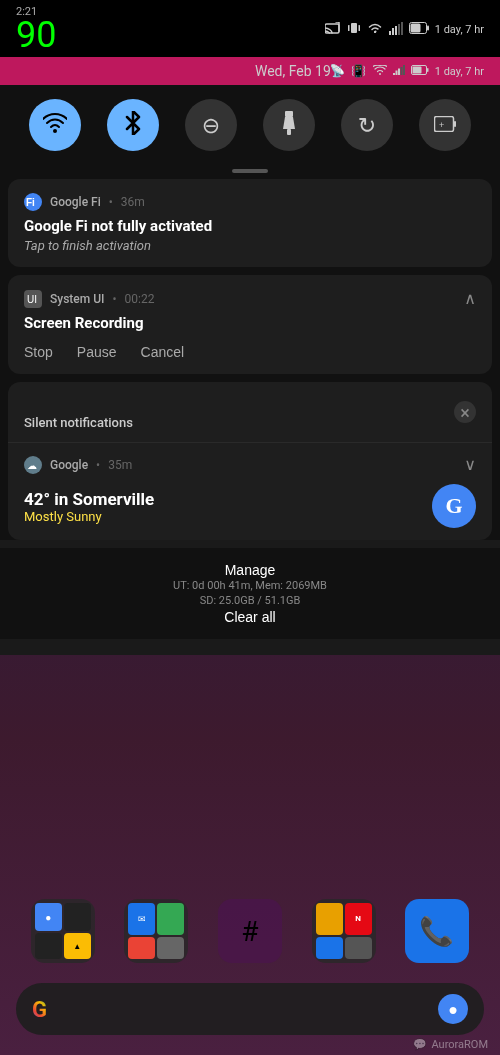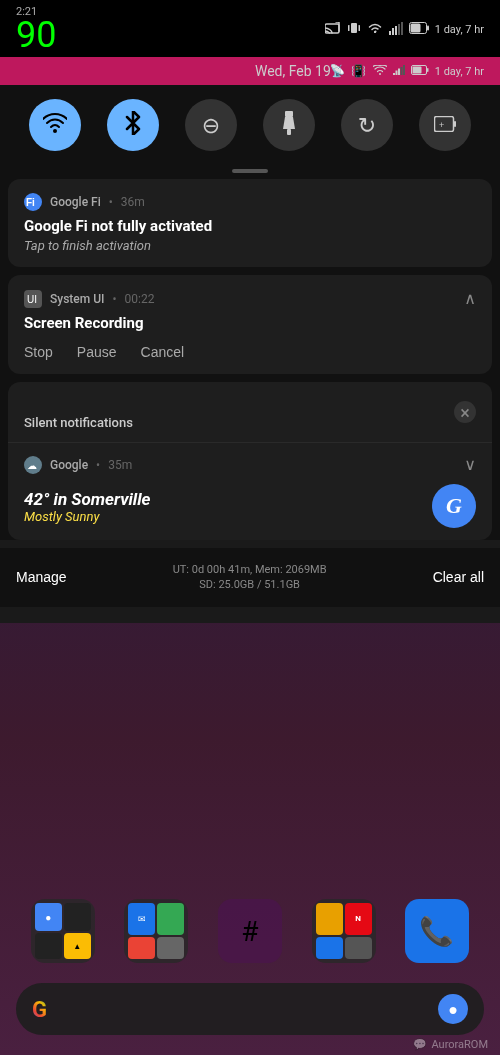--- a/index.html
+++ b/index.html
@@ -267,21 +267,20 @@
       display: flex;
       align-items: center;
       gap: 8px;
       margin-bottom: 10px;
     }
 
     .weather-content {
       display: flex;
       align-items: center;
       justify-content: space-between;
-      font-style: italic;
     }
 
     .weather-text .temp {
       font-size: 17px;
       font-weight: 700;
       color: #fff;
     }
 
     .weather-text .condition {
       font-size: 13px;
@@ -302,20 +301,21 @@
       font-family: serif;
     }
 
     
     .bottom-bar {
       display: flex;
       justify-content: space-between;
       align-items: center;
       padding: 14px 16px;
       background: #111;
+      flex-direction: column;
     }
 
     .manage-btn {
       font-size: 14px;
       color: #fff;
       font-weight: 500;
       cursor: pointer;
       background: none;
       border: none;
     }

